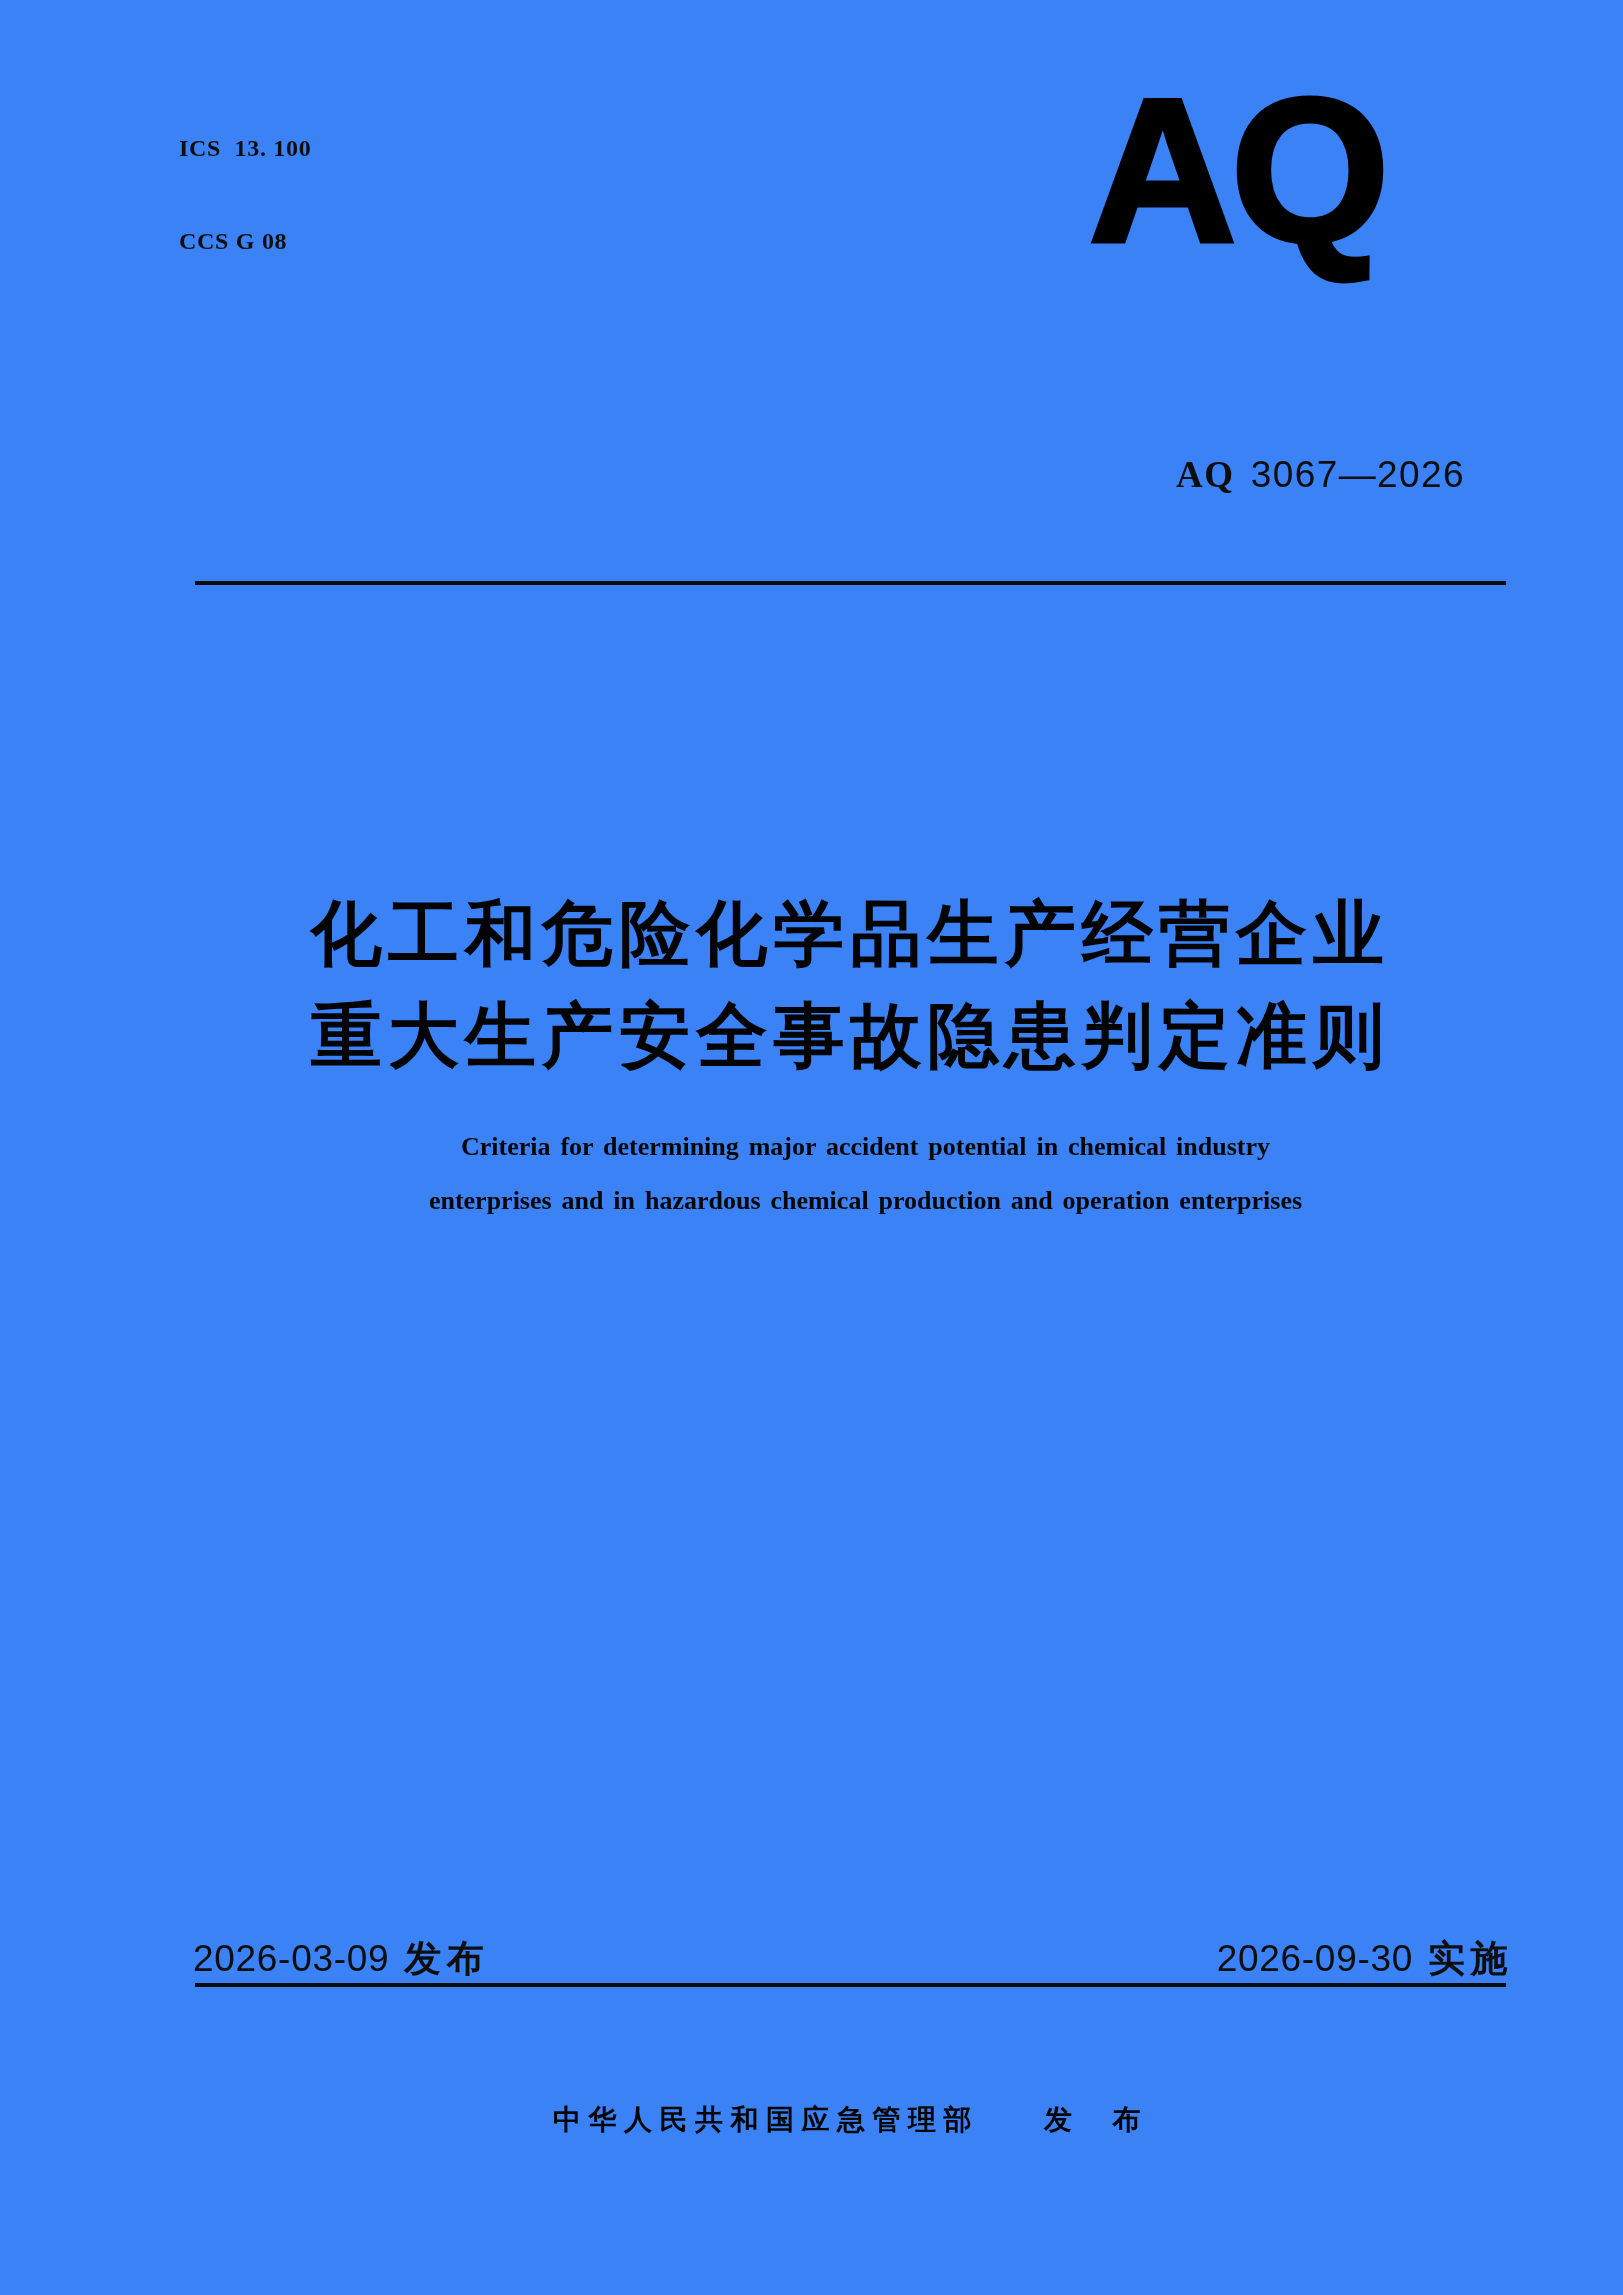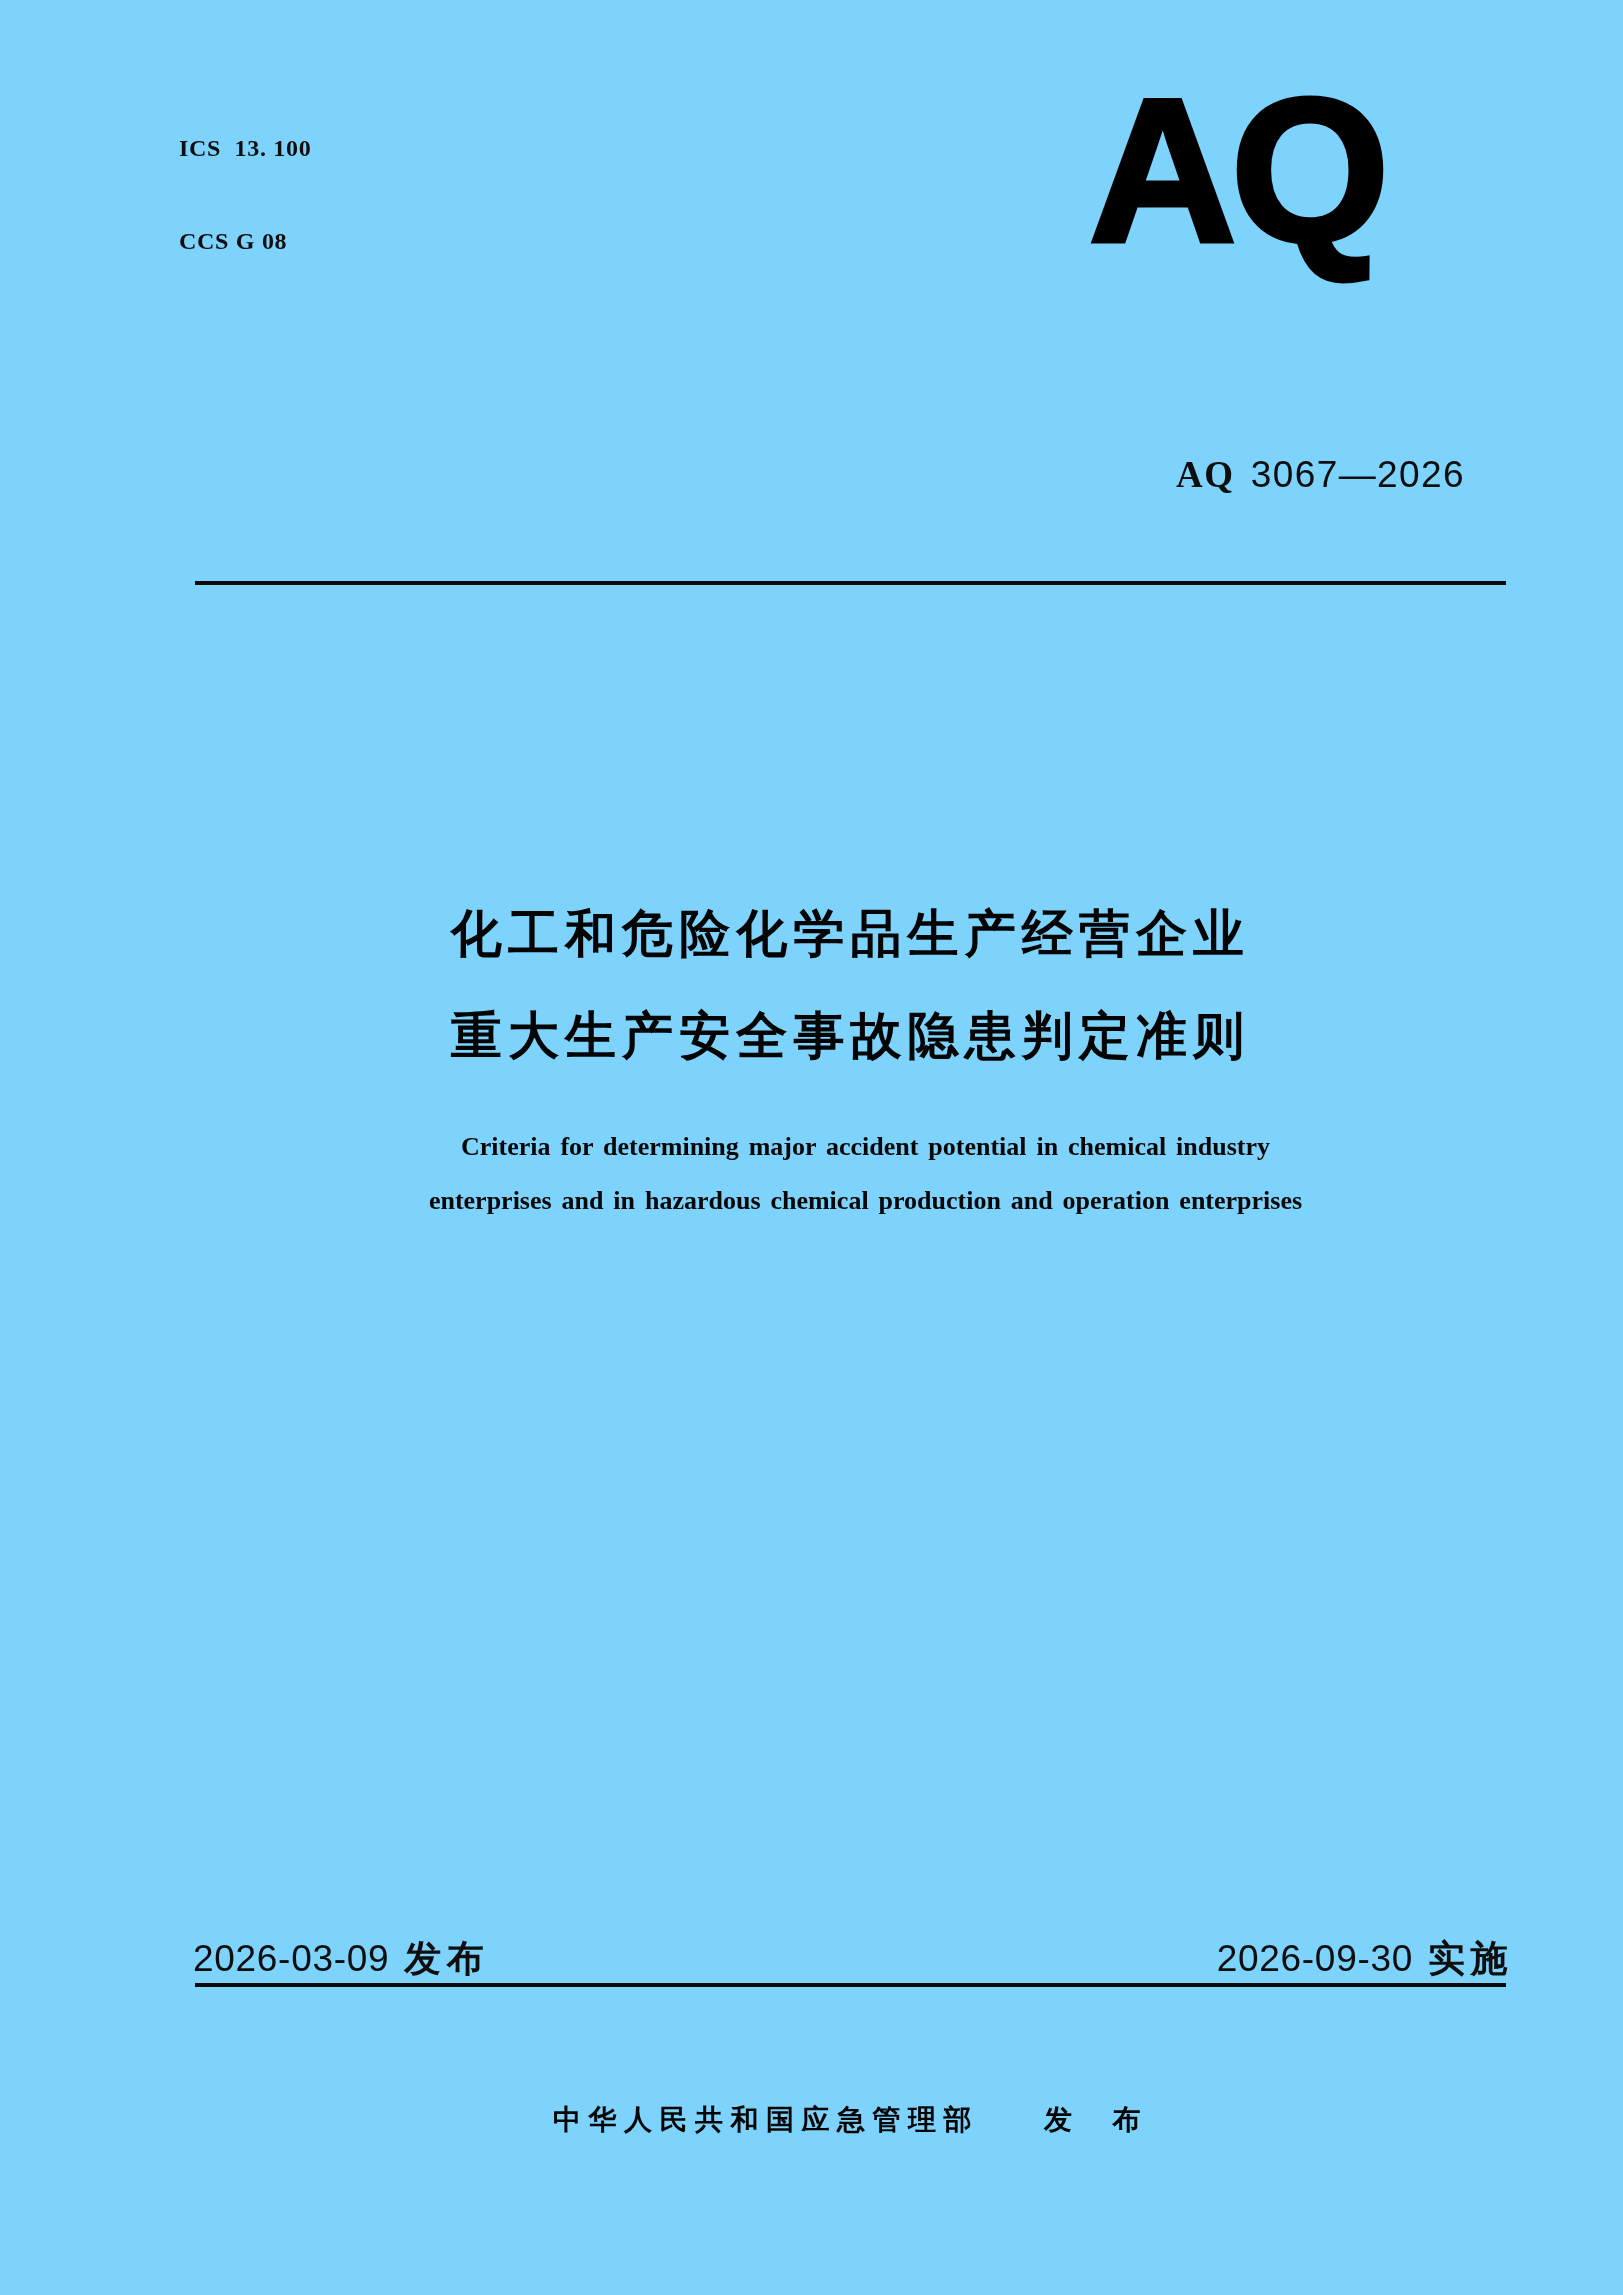--- a/index.html
+++ b/index.html
@@ -1,21 +1,21 @@
 <!DOCTYPE html>
 <html style="font-size:11px"><head>
 <meta charset="utf-8">
 <style>
   html, body { margin: 0; padding: 0; background: #e8e8e8; }
   .page {
     position: relative;
     width: 1623px;
     height: 2295px;
     margin: 0 auto;
-    background: #7dd3fc;
+    background: #3b82f6;
     color: #0e0e0e;
     font-family: "Liberation Sans", sans-serif;
     overflow: hidden;
   }
 
   
   .codes {
     position: absolute;
     left: 179px;
     top: 71px;
@@ -91,21 +91,21 @@
 
   
   .title-cn {
     position: absolute;
     left: 195px;
     top: 883px;
     width: 1311px;
     text-align: center;
     font-family: "Liberation Serif", serif;
     font-weight: bold;
-    font-size: 51px;
+    font-size: 71px;
     line-height: 102px;
     letter-spacing: 6.1px;
     white-space: nowrap;
     color: #040404;
   }
 
   
   .title-en {
     position: absolute;
     left: 210px;

